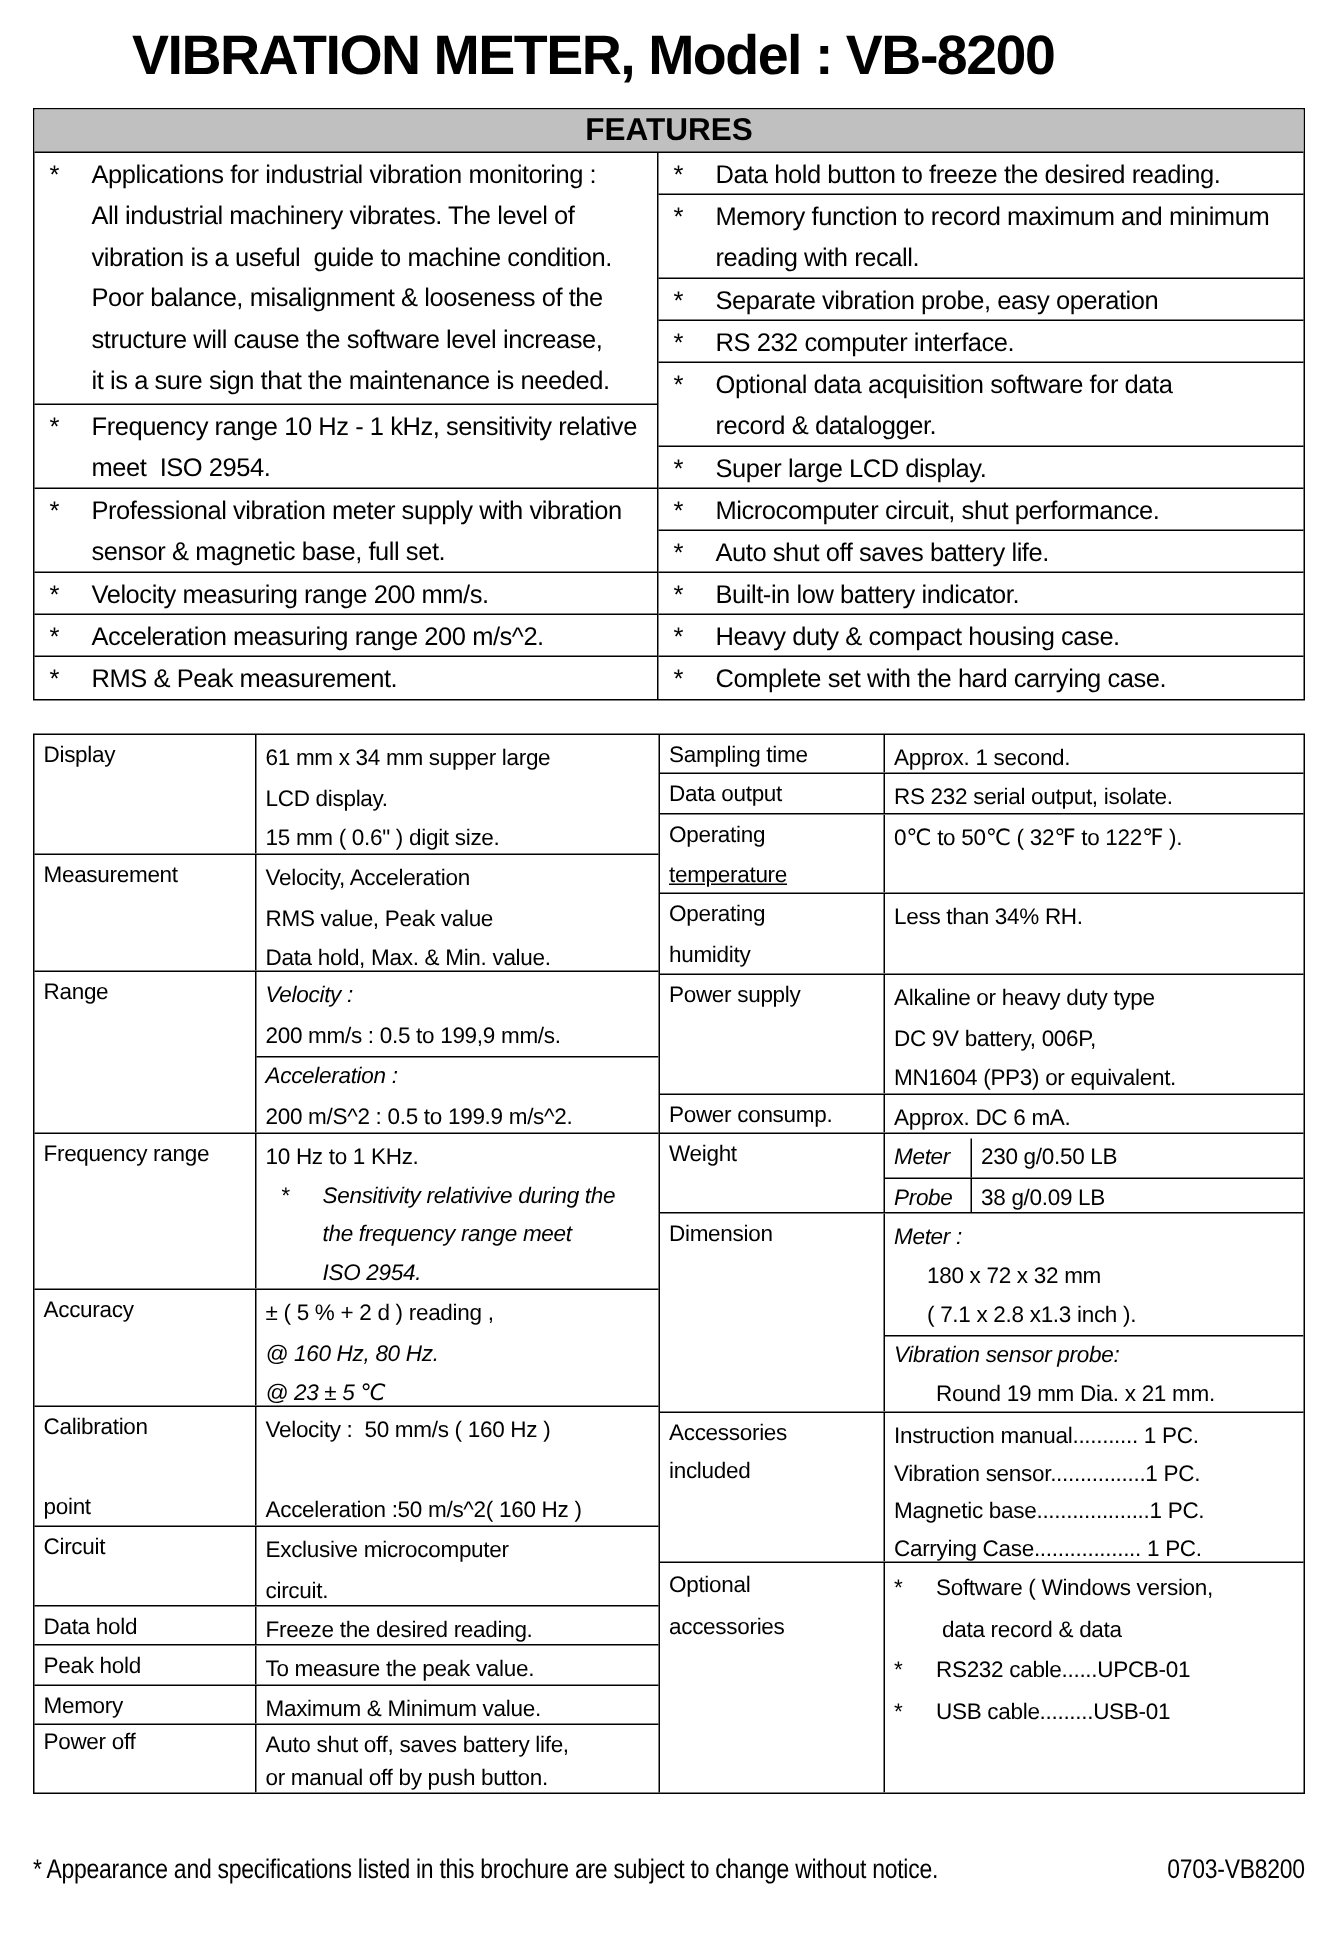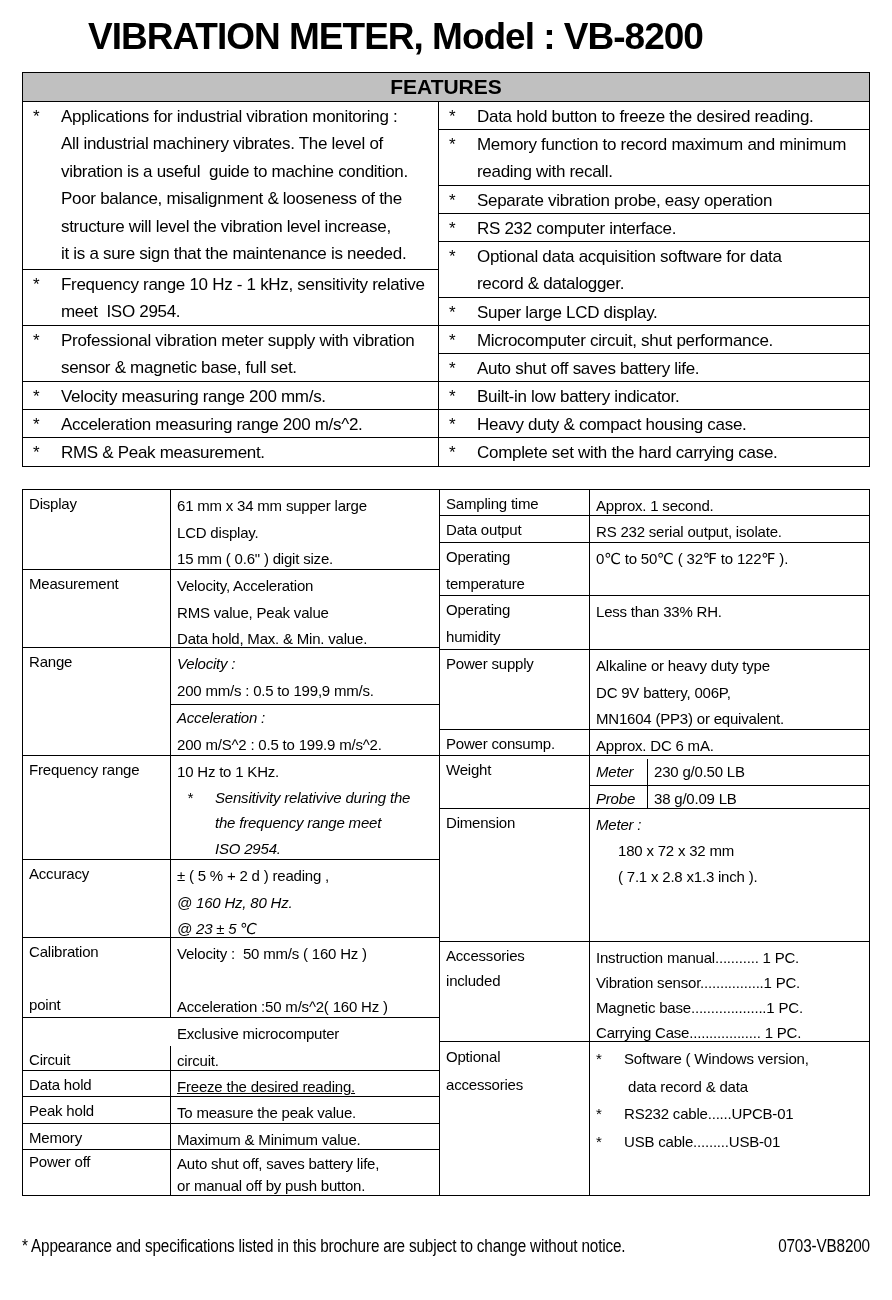--- a/index.html
+++ b/index.html
@@ -47,21 +47,21 @@
 
   <div class="tbl tbl-features">
     <div class="tbl-header">FEATURES</div>
     <div class="body-flex features-body">
       <div class="fcol-left" id="fcol0">
           <div class="frow" style="height: 168px;">
             <div class="ln" style="padding-left: 10px;"><span class="star">*</span><span>Applications for industrial vibration monitoring :</span></div>
             <div class="ln" style="padding-left: 38px;">All industrial machinery vibrates. The level of</div>
             <div class="ln" style="padding-left: 38px;">vibration is a useful  guide to machine condition.</div>
             <div class="ln" style="padding-left: 38px;">Poor balance, misalignment &amp; looseness of the</div>
-            <div class="ln" style="padding-left: 38px;">structure will level the vibration level increase,</div>
+            <div class="ln" style="padding-left: 38px;">structure will cause the software level increase,</div>
             <div class="ln" style="padding-left: 38px;">it is a sure sign that the maintenance is needed.</div>
           </div>
           <div class="frow" style="height: 56px;">
             <div class="ln" style="padding-left: 10px;"><span class="star">*</span><span>Frequency range 10 Hz - 1 kHz, sensitivity relative</span></div>
             <div class="ln" style="padding-left: 38px;">meet  ISO 2954.</div>
           </div>
           <div class="frow" style="height: 56px;">
             <div class="ln" style="padding-left: 10px;"><span class="star">*</span><span>Professional vibration meter supply with vibration</span></div>
             <div class="ln" style="padding-left: 38px;">sensor &amp; magnetic base, full set.</div>
           </div>
@@ -190,37 +190,37 @@
             </div>
             <div class="cell-value">
               <div class="vblock">
                 <div class="ln" style="padding-left: 6px;">Velocity :  50 mm/s ( 160 Hz )</div>
                 <div class="ln" style="padding-left: 6px;">&nbsp;</div>
                 <div class="ln" style="padding-left: 6px;">Acceleration :50 m/s^2( 160 Hz )</div>
               </div>
             </div>
           </div>
           <div class="srow" style="height: 53px;">
-            <div class="cell-label" style="width: 148px; margin-top: 28px;">
+            <div class="cell-label" style="width: 148px;">
               <div class="ln" style="padding-left: 6px;">Circuit</div>
             </div>
             <div class="cell-value">
               <div class="vblock">
                 <div class="ln" style="padding-left: 6px;">Exclusive microcomputer</div>
                 <div class="ln" style="padding-left: 6px;">circuit.</div>
               </div>
             </div>
           </div>
           <div class="srow" style="height: 26px;">
             <div class="cell-label" style="width: 148px;">
               <div class="ln" style="padding-left: 6px;">Data hold</div>
             </div>
             <div class="cell-value">
               <div class="vblock">
-                <div class="ln" style="padding-left: 6px; text-decoration: underline;">Freeze the desired reading.</div>
+                <div class="ln" style="padding-left: 6px;">Freeze the desired reading.</div>
               </div>
             </div>
           </div>
           <div class="srow" style="height: 27px;">
             <div class="cell-label" style="width: 148px;">
               <div class="ln" style="padding-left: 6px;">Peak hold</div>
             </div>
             <div class="cell-value">
               <div class="vblock">
                 <div class="ln" style="padding-left: 6px;">To measure the peak value.</div>
@@ -266,36 +266,36 @@
             </div>
             <div class="cell-value">
               <div class="vblock">
                 <div class="ln" style="padding-left: 6px;">RS 232 serial output, isolate.</div>
               </div>
             </div>
           </div>
           <div class="srow" style="height: 53px;">
             <div class="cell-label" style="width: 150px;">
               <div class="ln" style="padding-left: 6px;">Operating</div>
-              <div class="ln" style="padding-left: 6px;">temperature</div>
+              <div class="ln" style="padding-left: 6px; text-decoration: underline;">temperature</div>
             </div>
             <div class="cell-value">
               <div class="vblock">
                 <div class="ln" style="padding-left: 6px;">0℃ to 50℃ ( 32℉ to 122℉ ).</div>
               </div>
             </div>
           </div>
           <div class="srow" style="height: 54px;">
             <div class="cell-label" style="width: 150px;">
               <div class="ln" style="padding-left: 6px;">Operating</div>
               <div class="ln" style="padding-left: 6px;">humidity</div>
             </div>
             <div class="cell-value">
               <div class="vblock">
-                <div class="ln" style="padding-left: 6px;">Less than 33% RH.</div>
+                <div class="ln" style="padding-left: 6px;">Less than 34% RH.</div>
               </div>
             </div>
           </div>
           <div class="srow" style="height: 80px;">
             <div class="cell-label" style="width: 150px;">
               <div class="ln" style="padding-left: 6px;">Power supply</div>
             </div>
             <div class="cell-value">
               <div class="vblock">
                 <div class="ln" style="padding-left: 6px;">Alkaline or heavy duty type</div>
@@ -340,20 +340,24 @@
           <div class="srow" style="height: 133px; line-height: 26px;">
             <div class="cell-label" style="width: 150px;">
               <div class="ln" style="padding-left: 6px;">Dimension</div>
             </div>
             <div class="cell-value">
               <div class="vblock">
                 <div class="ln it" style="padding-left: 6px;">Meter :</div>
                 <div class="ln" style="padding-left: 28px;">180 x 72 x 32 mm</div>
                 <div class="ln" style="padding-left: 28px;">( 7.1 x 2.8 x1.3 inch ).</div>
               </div>
+              <div class="vblock">
+                <div class="ln it" style="padding-left: 6px;">Vibration sensor probe:</div>
+                <div class="ln" style="padding-left: 34px;">Round 19 mm Dia. x 21 mm.</div>
+              </div>
             </div>
           </div>
           <div class="srow" style="height: 100px; line-height: 25px;">
             <div class="cell-label" style="width: 150px;">
               <div class="ln" style="padding-left: 6px;">Accessories</div>
               <div class="ln" style="padding-left: 6px;">included</div>
             </div>
             <div class="cell-value">
               <div class="vblock">
                 <div class="ln" style="padding-left: 6px;">Instruction manual........... 1 PC.</div>

